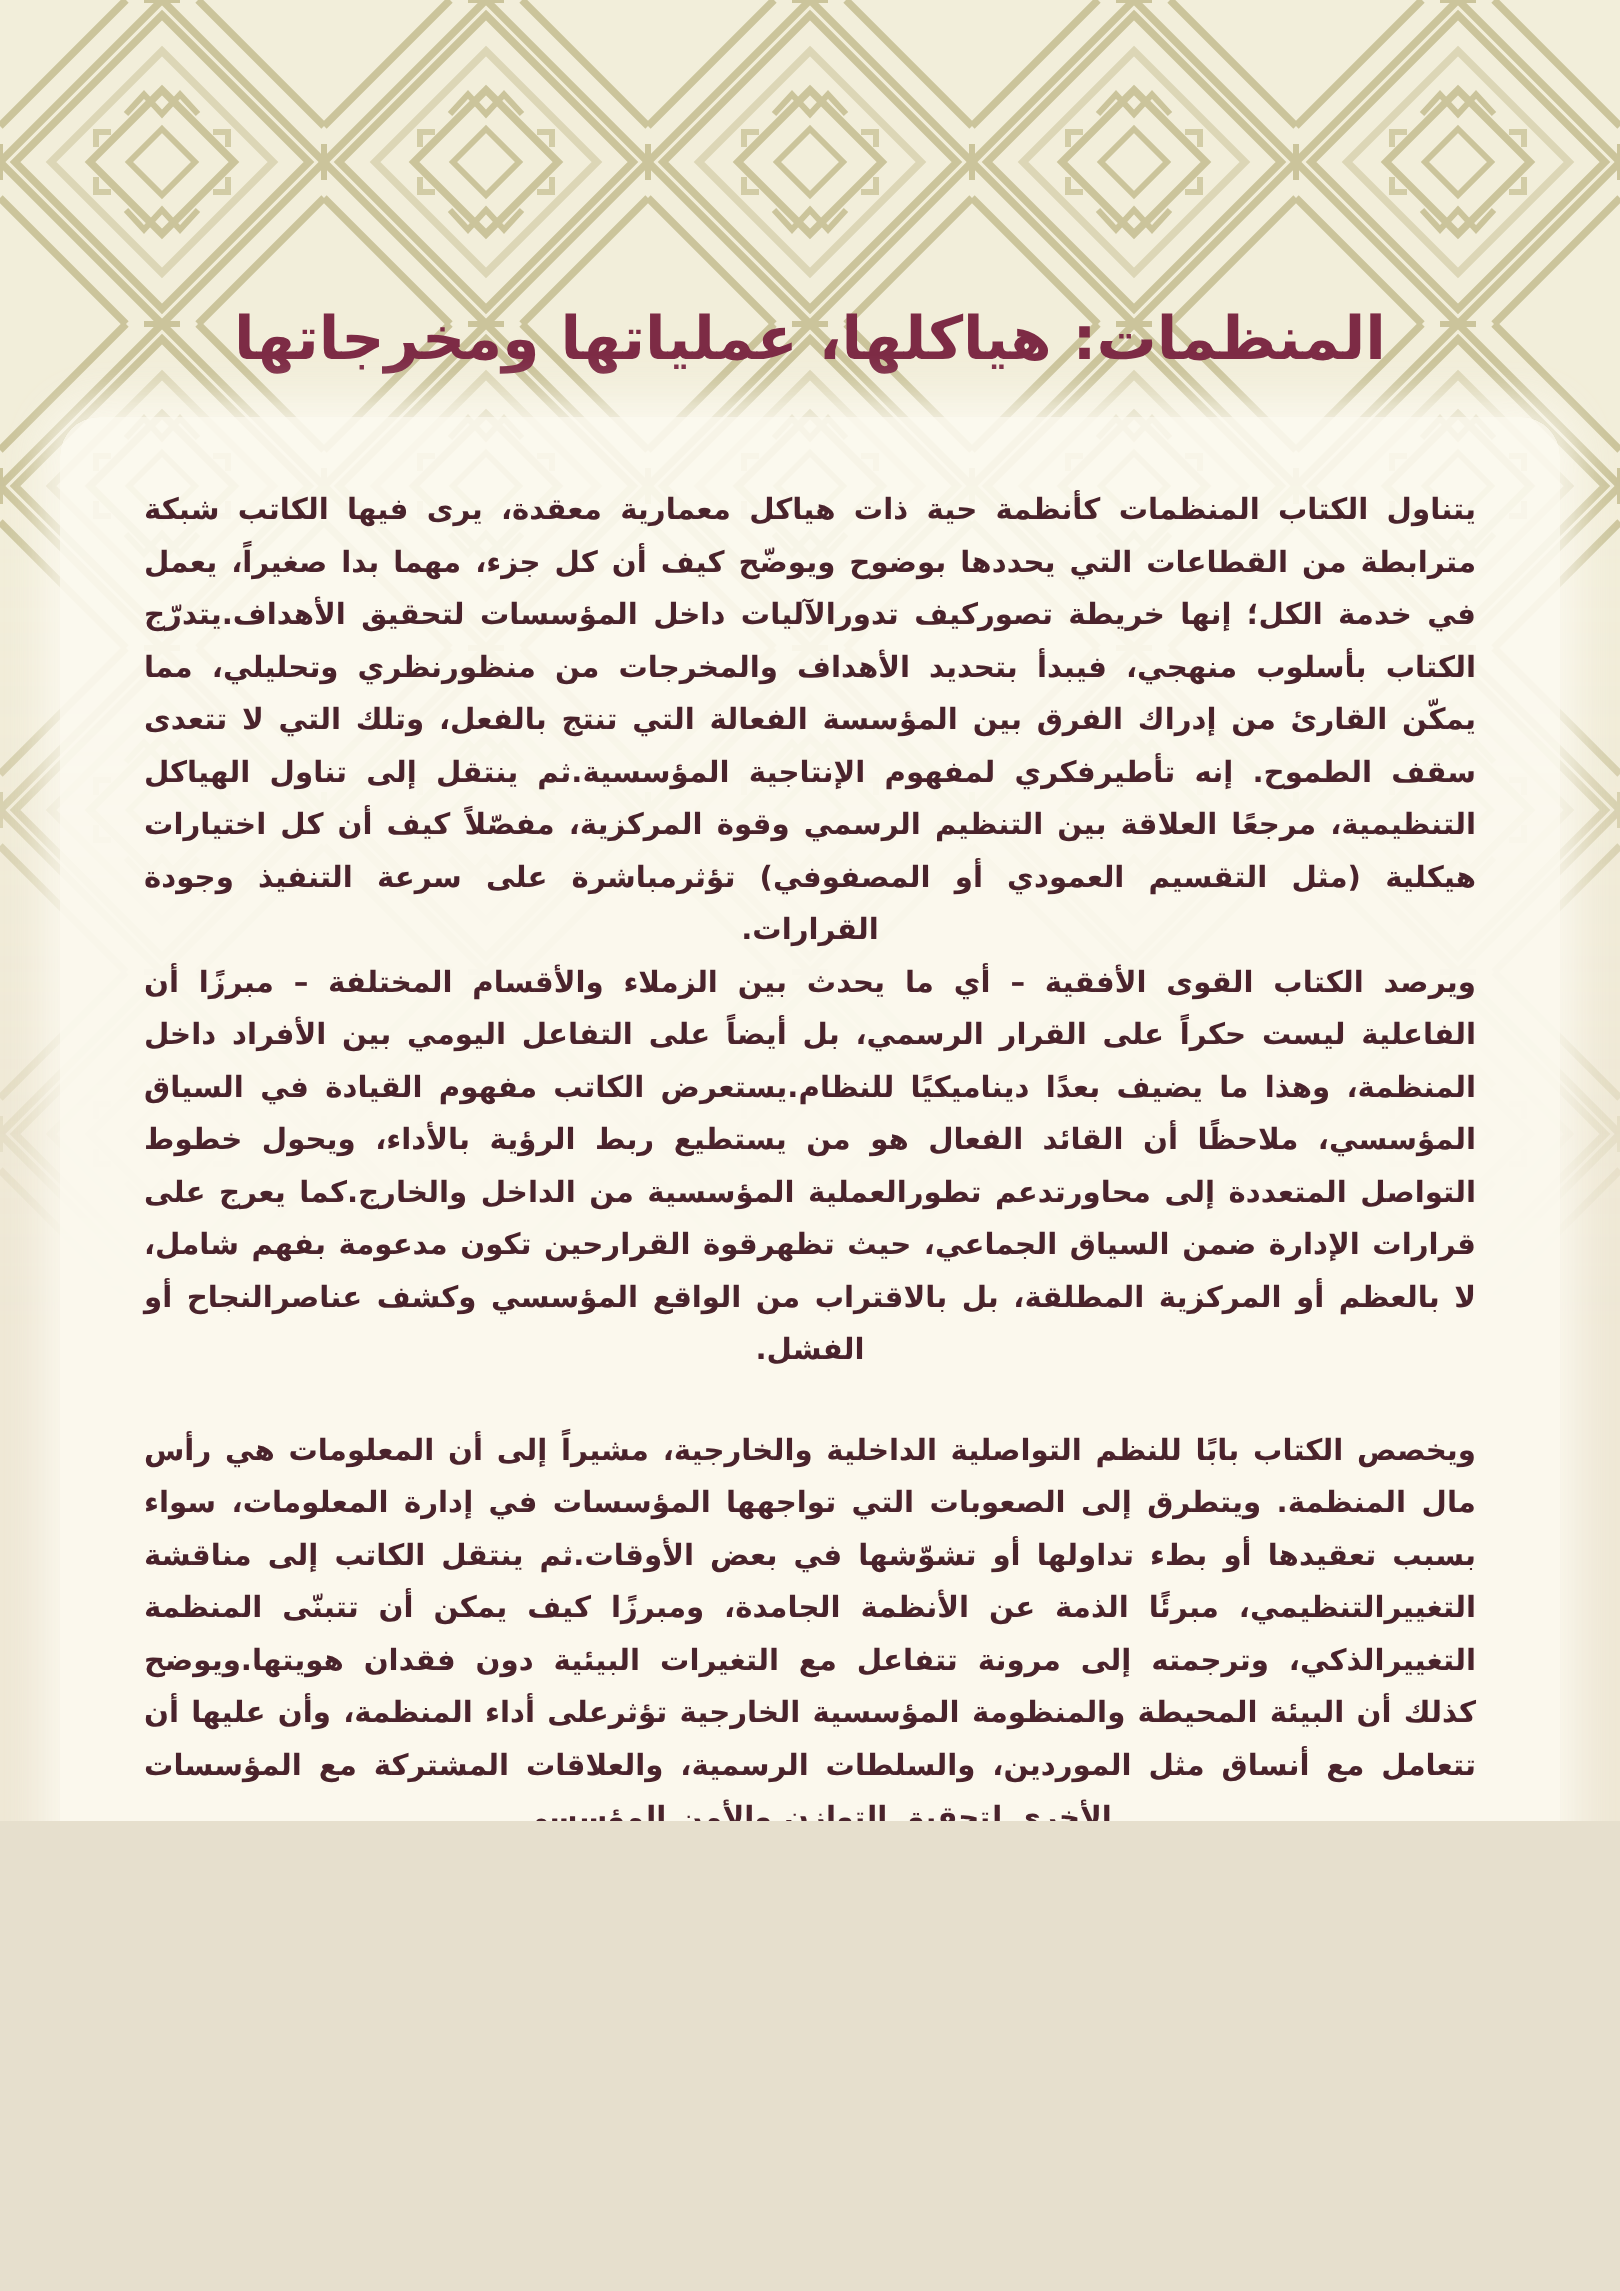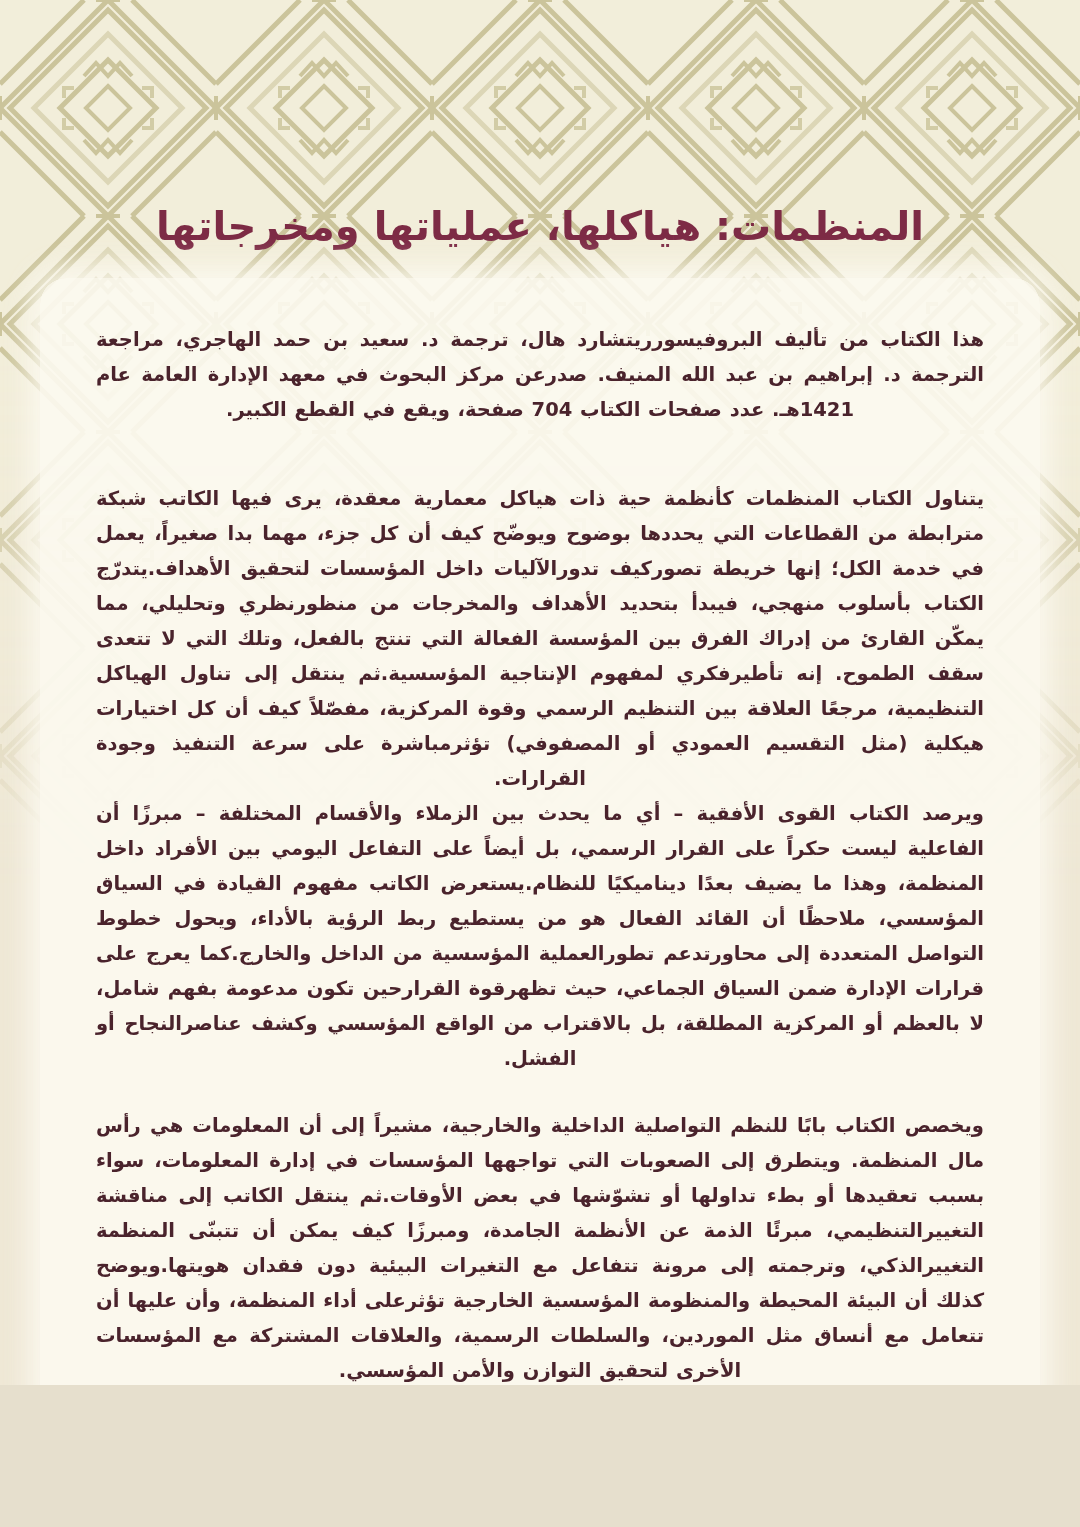--- a/index.html
+++ b/index.html
@@ -1,19 +1,19 @@
 <!DOCTYPE html>
 <html lang="ar"><head>
 <meta charset="utf-8">
 <style>
   html, body { margin: 0; padding: 0; background: #e6dfcd; }
   .page {
     position: relative;
     width: 1080px;
-    height: 1385px;
+    height: 1214px;
     margin: 0 auto;
     background: #efe8d6;
     overflow: hidden;
     font-family: "DejaVu Sans", sans-serif;
   }
   .pattern-layer {
     position: absolute;
     top: 0; left: 0;
     width: 1080px;
     height: 1060px;
@@ -88,20 +88,19 @@
           <path d="M64 98 v-10 h10 M152 98 v-10 h-10 M64 118 v10 h10 M152 118 v10 h-10" stroke-width="4" stroke="#d2cca6"></path>
         </g>
       </pattern>
     </defs>
     <rect width="1080" height="1060" fill="url(#geoTile)"></rect>
   </svg>
 
   <h1 class="title">المنظمات: هياكلها، عملياتها ومخرجاتها</h1>
 
   <div class="panel">
-    <p class="para p1">هذا الكتاب من تأليف البروفيسورريتشارد هال، ترجمة د. سعيد بن حمد الهاجري، مراجعة الترجمة د. إبراهيم بن عبد الله المنيف. صدرعن مركز البحوث في معهد الإدارة العامة عام 1421هـ. عدد صفحات الكتاب 704 صفحة، ويقع في القطع الكبير.</p>
     <p class="para p2">يتناول الكتاب المنظمات كأنظمة حية ذات هياكل معمارية معقدة، يرى فيها الكاتب شبكة مترابطة من القطاعات التي يحددها بوضوح ويوضّح كيف أن كل جزء، مهما بدا صغيراً، يعمل في خدمة الكل؛ إنها خريطة تصوركيف تدورالآليات داخل المؤسسات لتحقيق الأهداف.يتدرّج الكتاب بأسلوب منهجي، فيبدأ بتحديد الأهداف والمخرجات من منظورنظري وتحليلي، مما يمكّن القارئ من إدراك الفرق بين المؤسسة الفعالة التي تنتج بالفعل، وتلك التي لا تتعدى سقف الطموح. إنه تأطيرفكري لمفهوم الإنتاجية المؤسسية.ثم ينتقل إلى تناول الهياكل التنظيمية، مرجعًا العلاقة بين التنظيم الرسمي وقوة المركزية، مفصّلاً كيف أن كل اختيارات هيكلية (مثل التقسيم العمودي أو المصفوفي) تؤثرمباشرة على سرعة التنفيذ وجودة القرارات.</p>
     <p class="para p3">ويرصد الكتاب القوى الأفقية – أي ما يحدث بين الزملاء والأقسام المختلفة – مبرزًا أن الفاعلية ليست حكراً على القرار الرسمي، بل أيضاً على التفاعل اليومي بين الأفراد داخل المنظمة، وهذا ما يضيف بعدًا ديناميكيًا للنظام.يستعرض الكاتب مفهوم القيادة في السياق المؤسسي، ملاحظًا أن القائد الفعال هو من يستطيع ربط الرؤية بالأداء، ويحول خطوط التواصل المتعددة إلى محاورتدعم تطورالعملية المؤسسية من الداخل والخارج.كما يعرج على قرارات الإدارة ضمن السياق الجماعي، حيث تظهرقوة القرارحين تكون مدعومة بفهم شامل، لا بالعظم أو المركزية المطلقة، بل بالاقتراب من الواقع المؤسسي وكشف عناصرالنجاح أو الفشل.</p>
     <p class="para p4">ويخصص الكتاب بابًا للنظم التواصلية الداخلية والخارجية، مشيراً إلى أن المعلومات هي رأس مال المنظمة. ويتطرق إلى الصعوبات التي تواجهها المؤسسات في إدارة المعلومات، سواء بسبب تعقيدها أو بطء تداولها أو تشوّشها في بعض الأوقات.ثم ينتقل الكاتب إلى مناقشة التغييرالتنظيمي، مبرئًا الذمة عن الأنظمة الجامدة، ومبرزًا كيف يمكن أن تتبنّى المنظمة التغييرالذكي، وترجمته إلى مرونة تتفاعل مع التغيرات البيئية دون فقدان هويتها.ويوضح كذلك أن البيئة المحيطة والمنظومة المؤسسية الخارجية تؤثرعلى أداء المنظمة، وأن عليها أن تتعامل مع أنساق مثل الموردين، والسلطات الرسمية، والعلاقات المشتركة مع المؤسسات الأخرى لتحقيق التوازن والأمن المؤسسي.</p>
     <p class="para p5">في الجزء الأخير، يشرُف الكتاب على موضوع الفاعلية، محدّداً طرق قياسها بالنماذج المختلفة: نموذج الأهداف، نموذج العمليات، نموذج المخرجات، ونموذج التبعية البيئية. ويعرض عيوب كل نموذج، ويؤكد أهمية جمع الأدلة وتصميم أدوات قياسية لقياس الأداء.يُختم العمل باستخلاص النتائج بشكل واضح: المنظمات ليست كيانات جامدة. إنها شرائع اجتماعية متفاعلة، تتطلب قيادة تمكينية، تواصلًا فعالًا، ومرونة في التغيير، وإدارة بيئية واعية. وكل ذلك يفرض على أي إدارة أن تبني رؤيتها بناءً على علم وفهم حقيقي، لا مجرد محاكاة تقليدية.</p>
   </div>
 
 </div>
 
 </body></html>

